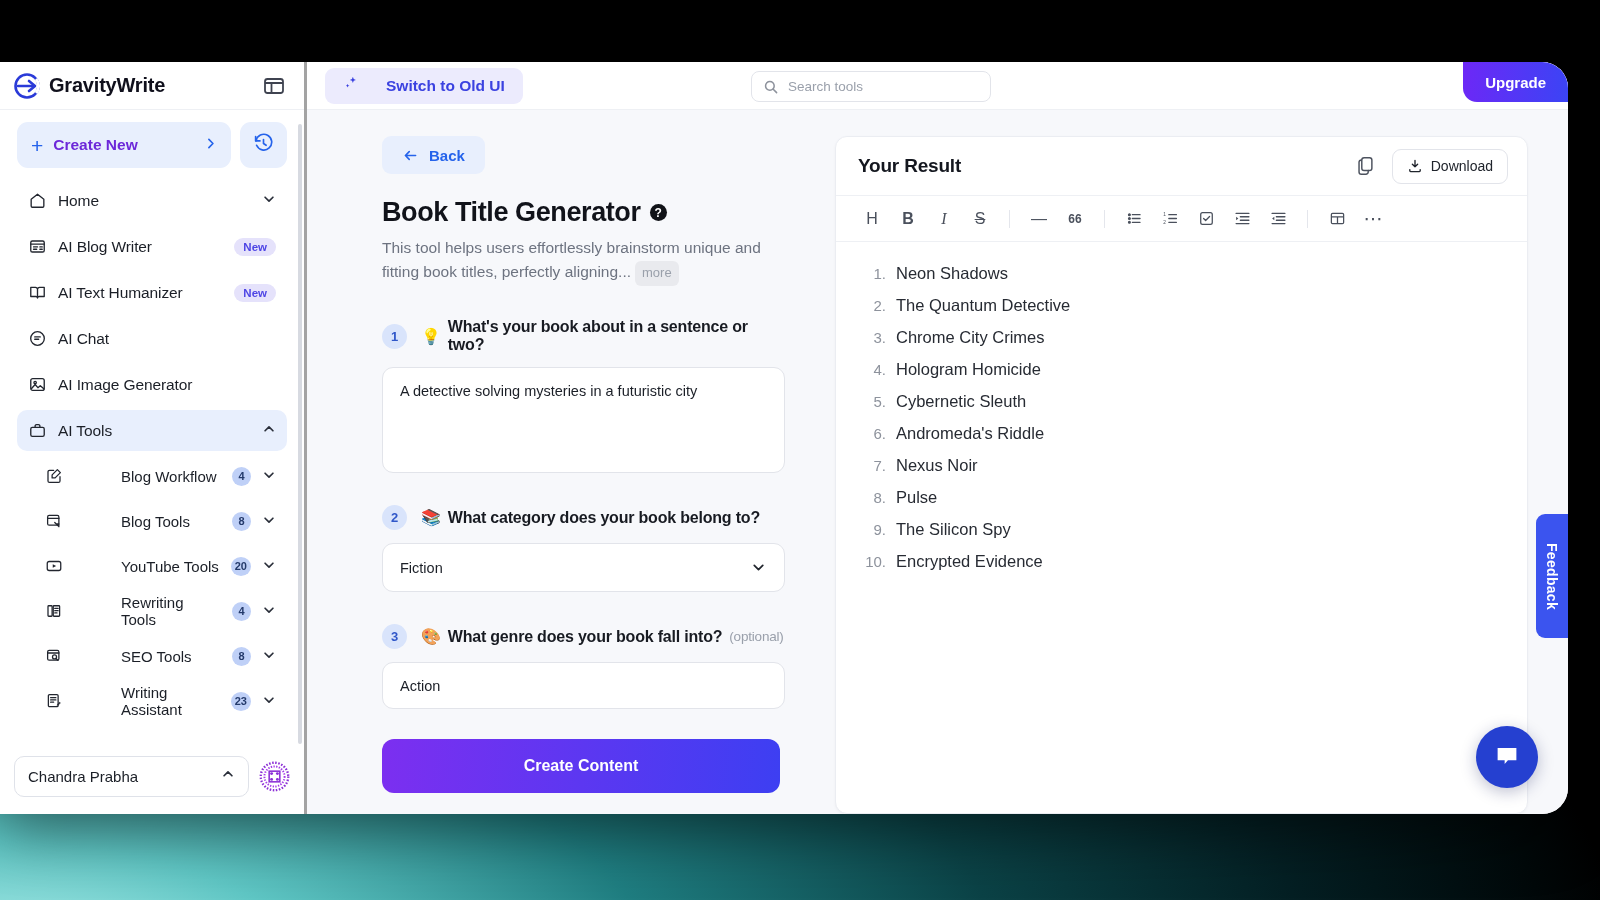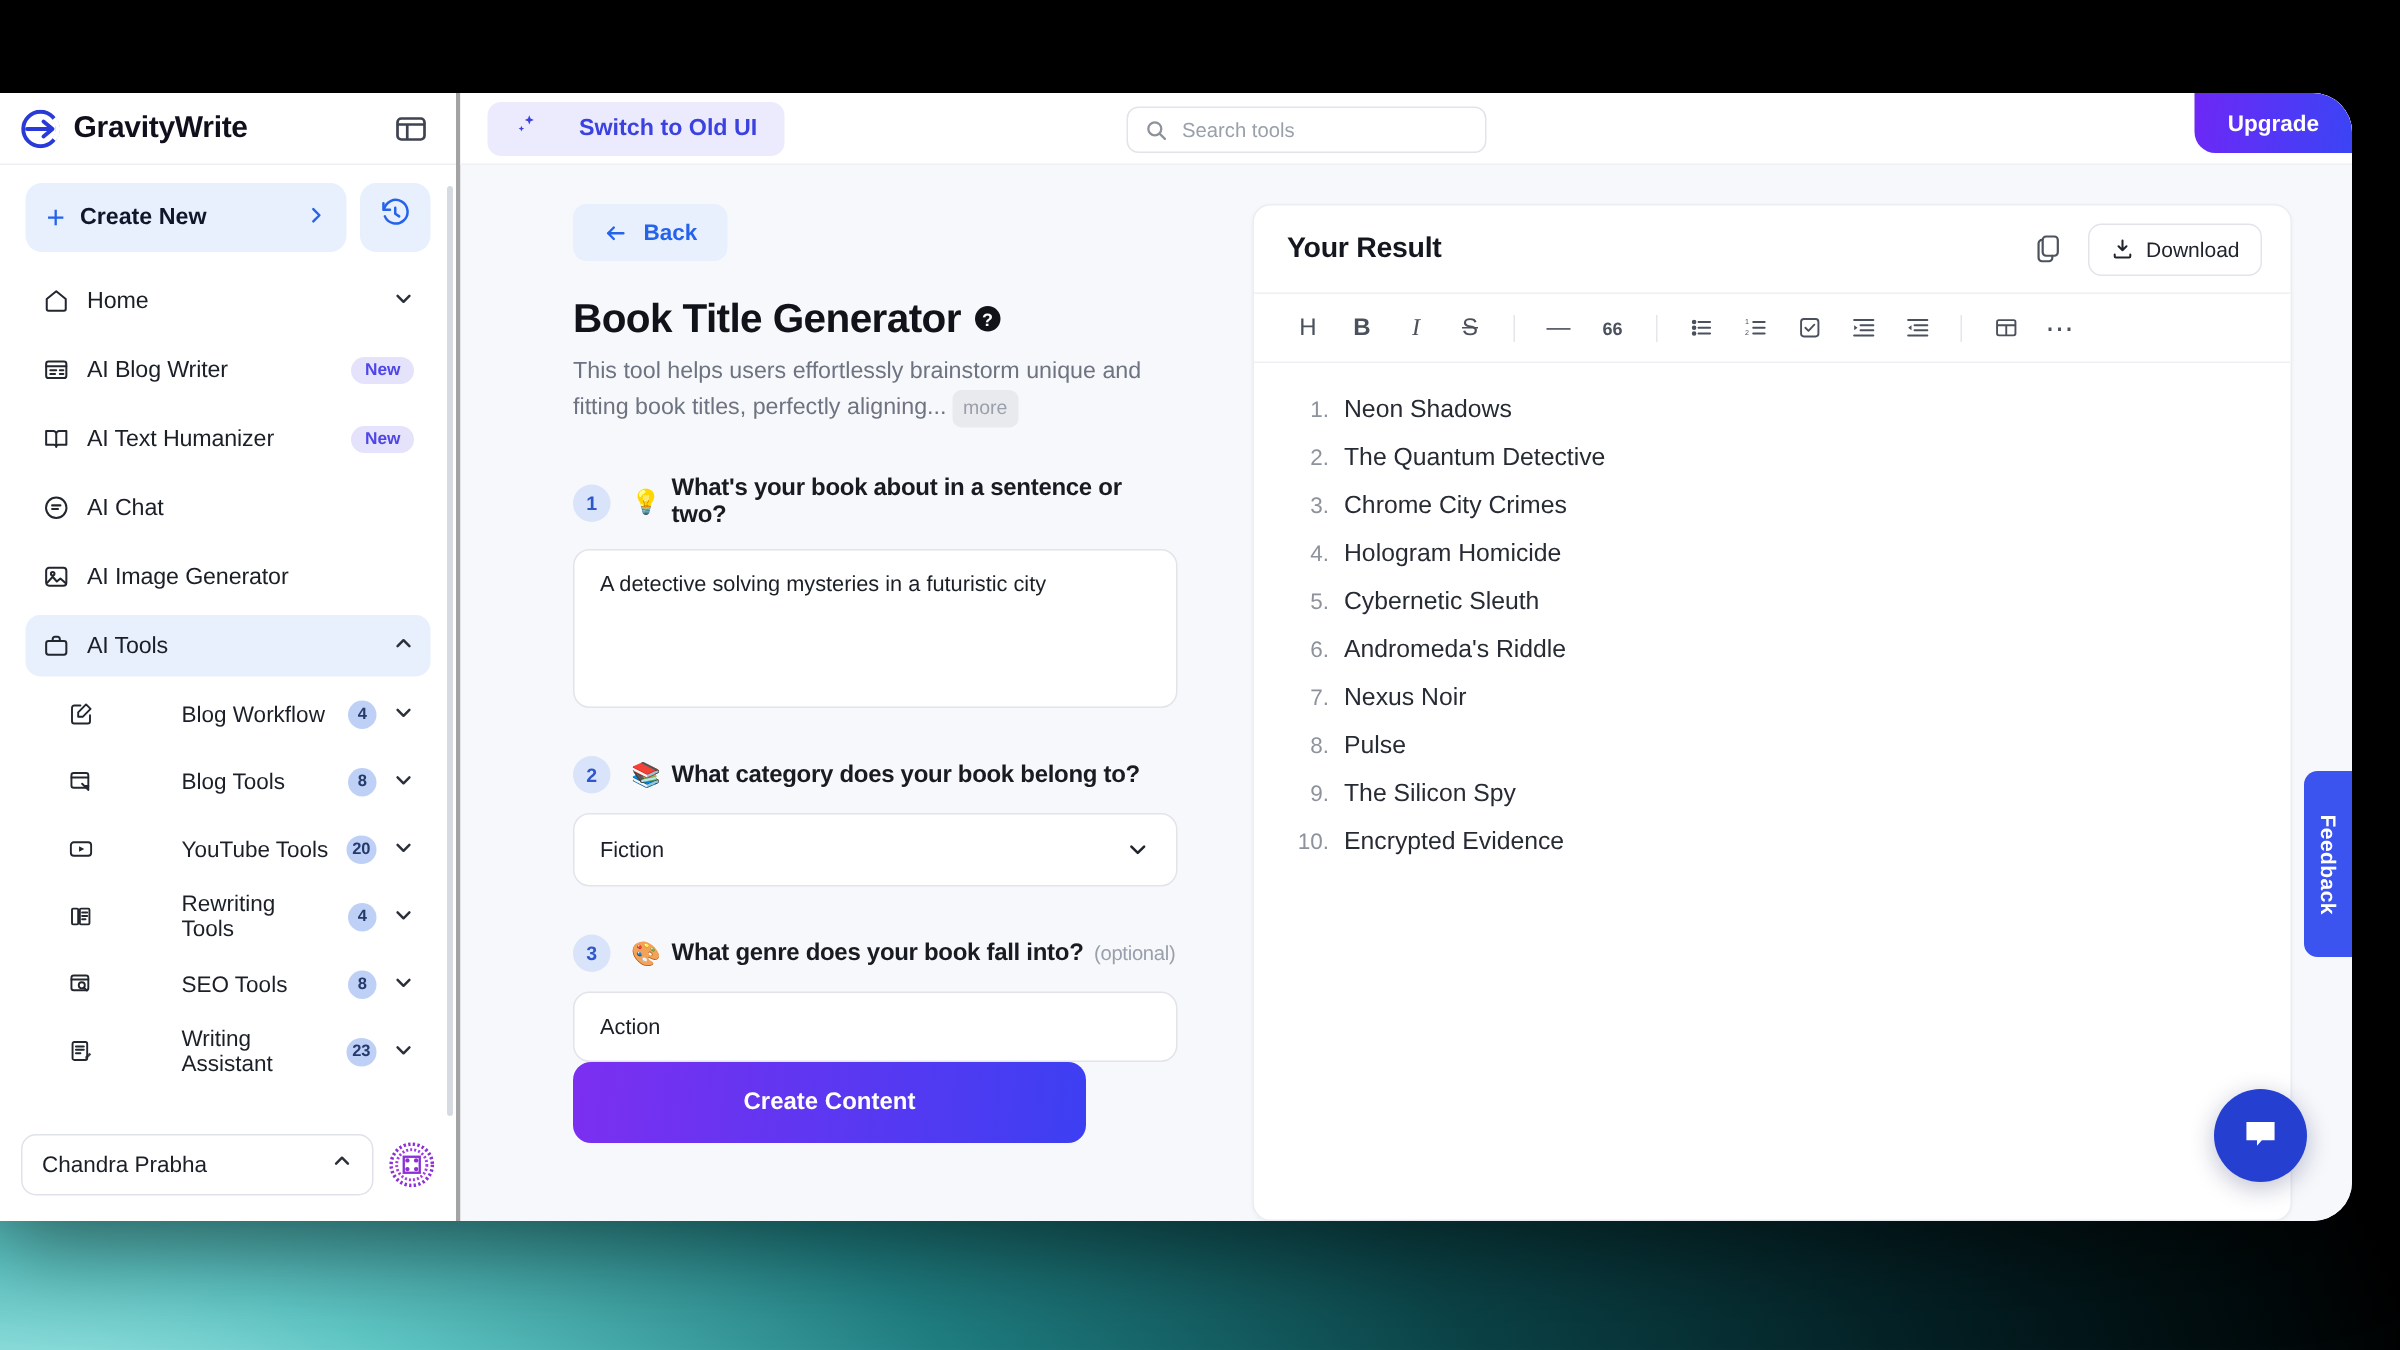--- a/index.html
+++ b/index.html
@@ -52,21 +52,21 @@
 
   .sb-scroll { flex:1; overflow: hidden; padding: 12px 17px 6px 17px; position: relative; }
 
   .create-row { display: flex; gap: 9px; margin-bottom: 12px; }
   .create-new {
     flex: 1; height: 46px; background: #e8effd; border-radius: 11px;
     display: flex; align-items: center; padding: 0 14px; gap: 10px;
     cursor: pointer;
   }
   .create-new .plus { font-size: 21px; color: #2563eb; line-height: 1; font-weight: 400; }
-  .create-new .label { font-size: 15.5px; font-weight: 700; color: #0f172a; flex: 1; }
+  .create-new .label { font-size: 15.5px; font-weight: 700; color: #6d28d9; flex: 1; }
   .create-new .chev { color: #2563eb; font-size: 14px; }
   .history-btn {
     width: 47px; height: 46px; background: #e8effd; border-radius: 11px;
     display:flex; align-items:center; justify-content:center; cursor:pointer; color:#2563eb;
   }
 
   .nav-item {
     display: flex; align-items: center; gap: 11px;
     height: 41px; padding: 0 11px; border-radius: 10px;
     cursor: pointer; margin-bottom: 5px;
@@ -190,21 +190,21 @@
     width: 403px; height: 49px; border: 1px solid #e2e4ea; border-radius: 11px;
     background: #fff; display: flex; align-items: center; padding: 0 17px; cursor: pointer;
   }
   .field-select .val { flex: 1; font-size: 14.5px; color: #1b1f27; }
   .field-input {
     width: 403px; height: 47px; border: 1px solid #e2e4ea; border-radius: 11px;
     background: #fff; padding: 0 17px; font-size: 14.5px; color: #1b1f27;
     font-family: inherit; outline: none; display: block;
   }
   .create-content {
-    width: 342px; height: 54px; 
+    width: 398px; height: 54px; margin-top: 30px;
     background: linear-gradient(95deg, #7c2ff0 0%, #3d3ff2 100%);
     border-radius: 12px; color: #fff; font-size: 16px; font-weight: 700;
     display: flex; align-items: center; justify-content: center; cursor: pointer;
     border: none; font-family: inherit;
   }
 
   
   .result-col { flex: 1; padding: 26px 40px 0 8px; min-width: 0; }
   .result-card {
     background: #fff; border: 1px solid #ebedf2; border-radius: 12px;

